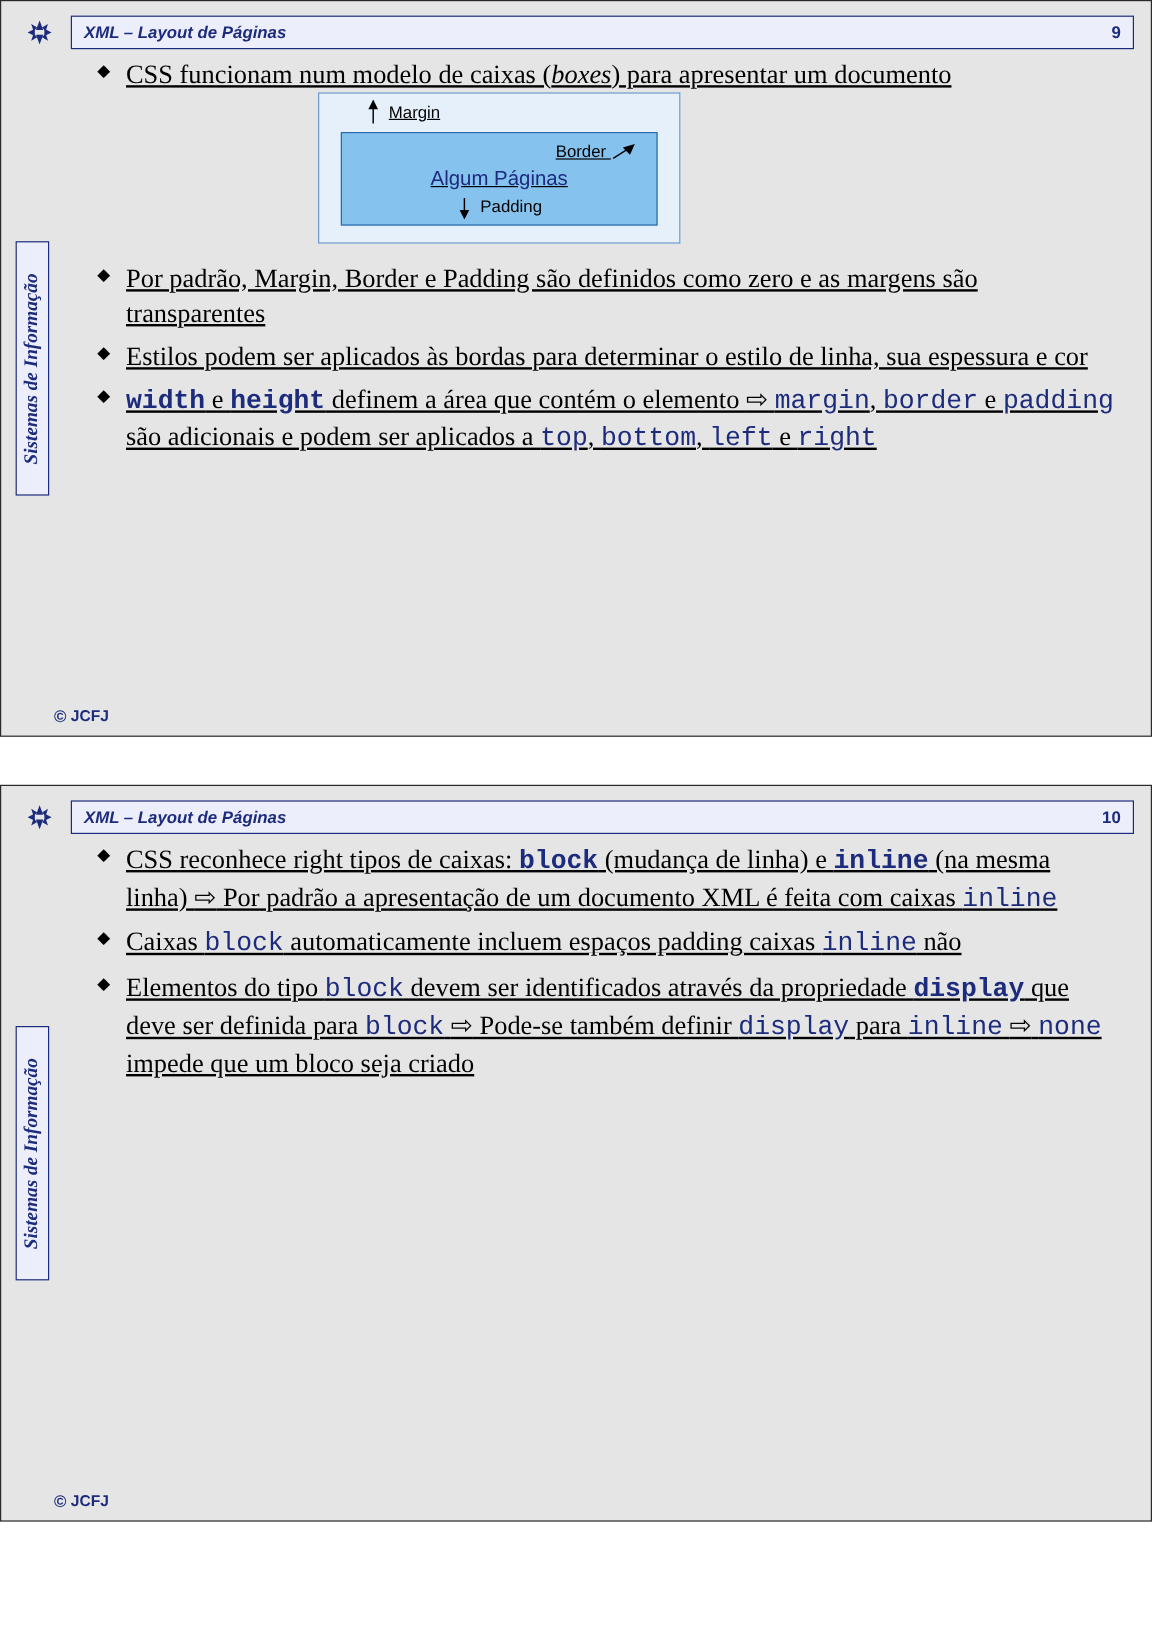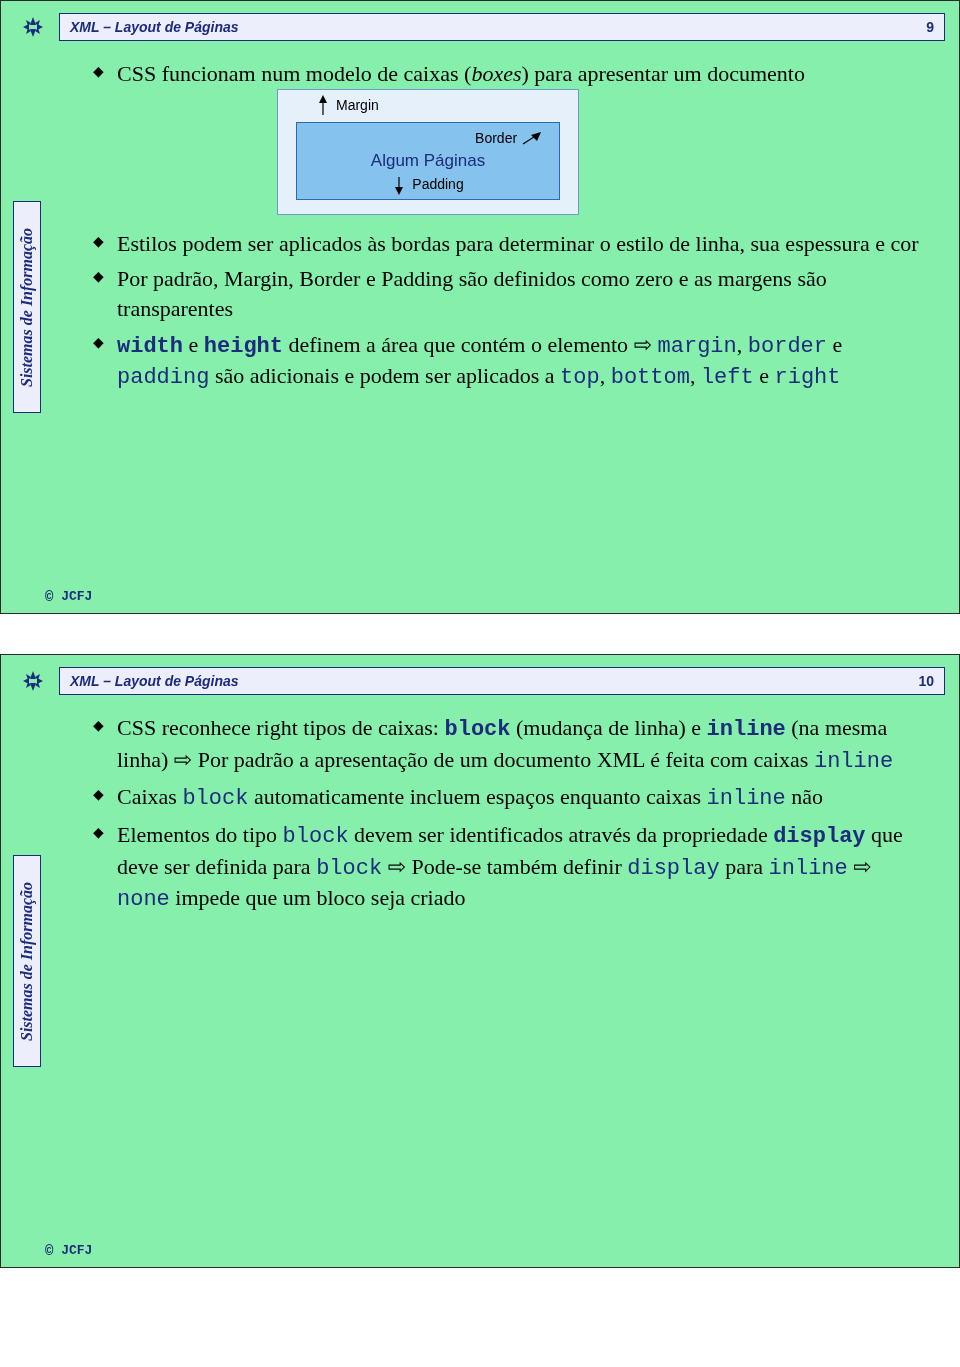--- a/index.html
+++ b/index.html
@@ -6,21 +6,21 @@
     margin: 0;
     padding: 0;
     background: #ffffff;
     font-family: "Times New Roman", Times, serif;
     color: #000;
   }
   .page {
     width: 960px;
     box-sizing: border-box;
     border: 1px solid #2a2a2a;
-    background: #86efac;
+    background: #e5e5e5;
     position: relative;
     margin-bottom: 40px;
   }
   .page-inner {
     padding: 12px 14px 10px 14px;
     min-height: 590px;
     position: relative;
   }
   .header-bar {
     display: flex;
@@ -88,21 +88,22 @@
     font-family: Verdana, Arial, sans-serif;
     font-weight: bold;
     font-style: italic;
     color: #178a20;
     font-size: 34px;
     margin: 8px 0 16px 0;
   }
   ul.bullets {
     list-style: none;
     padding: 0 0 0 10px;
-    margin: 18px;
+    margin: 6px;
+    text-decoration: underline;
   }
   ul.bullets > li {
     position: relative;
     padding-left: 24px;
     font-size: 22px;
     line-height: 1.35;
     margin-bottom: 6px;
   }
   ul.bullets > li::before {
     content: "◆";
@@ -121,21 +122,21 @@
     font-family: "Courier New", monospace;
     color: #1d2b7c;
   }
   .arrow {
     font-family: Arial, sans-serif;
   }
   .footer {
     position: absolute;
     left: 44px;
     bottom: 8px;
-    font-family: Liberation Mono, monospace;
+    font-family: Liberation Sans, sans-serif;
     font-weight: bold;
     font-size: 13px;
     color: #1d2b7c;
   }
   .footer .copy {
     font-size: 14px;
     vertical-align: -1px;
   }
   .box-diagram {
     margin-left: 160px;
@@ -252,22 +253,22 @@
                         <line x1="7" y1="2" x2="7" y2="14" stroke="#000" stroke-width="1.2"></line>
                         <polygon points="7,20 3,12 11,12" fill="#000"></polygon>
                       </svg>
                     <span>Padding</span>
                   </div>
                 </div>
               </div>
             </div>
           </div>
         </li>
+        <li>Por padrão, Margin, Border e Padding são definidos como zero e as margens são transparentes</li>
         <li>Estilos podem ser aplicados às bordas para determinar o estilo de linha, sua espessura e cor</li>
-        <li>Por padrão, Margin, Border e Padding são definidos como zero e as margens são transparentes</li>
         <li>
           <span class="code-bold">width</span><span> e </span><span class="code-bold">height</span><span> definem a área que contém o elemento </span><span class="arrow">⇨</span><span> </span><span class="code-plain">margin</span><span>, </span><span class="code-plain">border</span><span> e </span><span class="code-plain">padding</span><span> são adicionais e podem ser aplicados a </span><span class="code-plain">top</span><span>, </span><span class="code-plain">bottom</span><span>, </span><span class="code-plain">left</span><span> e </span><span class="code-plain">right</span>
         </li>
       </ul>
     </div>
     <div class="footer"><span class="copy">©</span> <span>JCFJ</span></div>
   </div>
 </div>
 
 <div class="page">
@@ -296,21 +297,21 @@
     <div class="side-label-wrap">
       <div class="side-label">Sistemas de Informação</div>
     </div>
 
     <div class="content">
       <ul class="bullets">
         <li>
           <span>CSS reconhece right tipos de caixas: </span><span class="code-bold">block</span><span> (mudança de linha) e </span><span class="code-bold">inline</span><span> (na mesma linha) </span><span class="arrow">⇨</span><span> Por padrão a apresentação de um documento XML é feita com caixas </span><span class="code-plain">inline</span>
         </li>
         <li>
-          <span>Caixas  </span><span class="code-plain">block</span><span>  automaticamente incluem espaços enquanto caixas </span><span class="code-plain">inline</span><span>  não</span>
+          <span>Caixas  </span><span class="code-plain">block</span><span>  automaticamente incluem espaços padding caixas </span><span class="code-plain">inline</span><span>  não</span>
         </li>
         <li>
           <span>Elementos do tipo </span><span class="code-plain">block</span><span>  devem ser identificados através da propriedade </span><span class="code-bold">display</span><span> que deve ser definida para </span><span class="code-plain">block</span><span>  </span><span class="arrow">⇨</span><span> Pode-se também definir </span><span class="code-plain">display</span><span>  para  </span><span class="code-plain">inline</span><span>  </span><span class="arrow">⇨</span><span> </span><span class="code-plain">none</span><span> impede que um bloco seja criado</span>
         </li>
       </ul>
     </div>
     <div class="footer"><span class="copy">©</span> <span>JCFJ</span></div>
   </div>
 </div>
 

